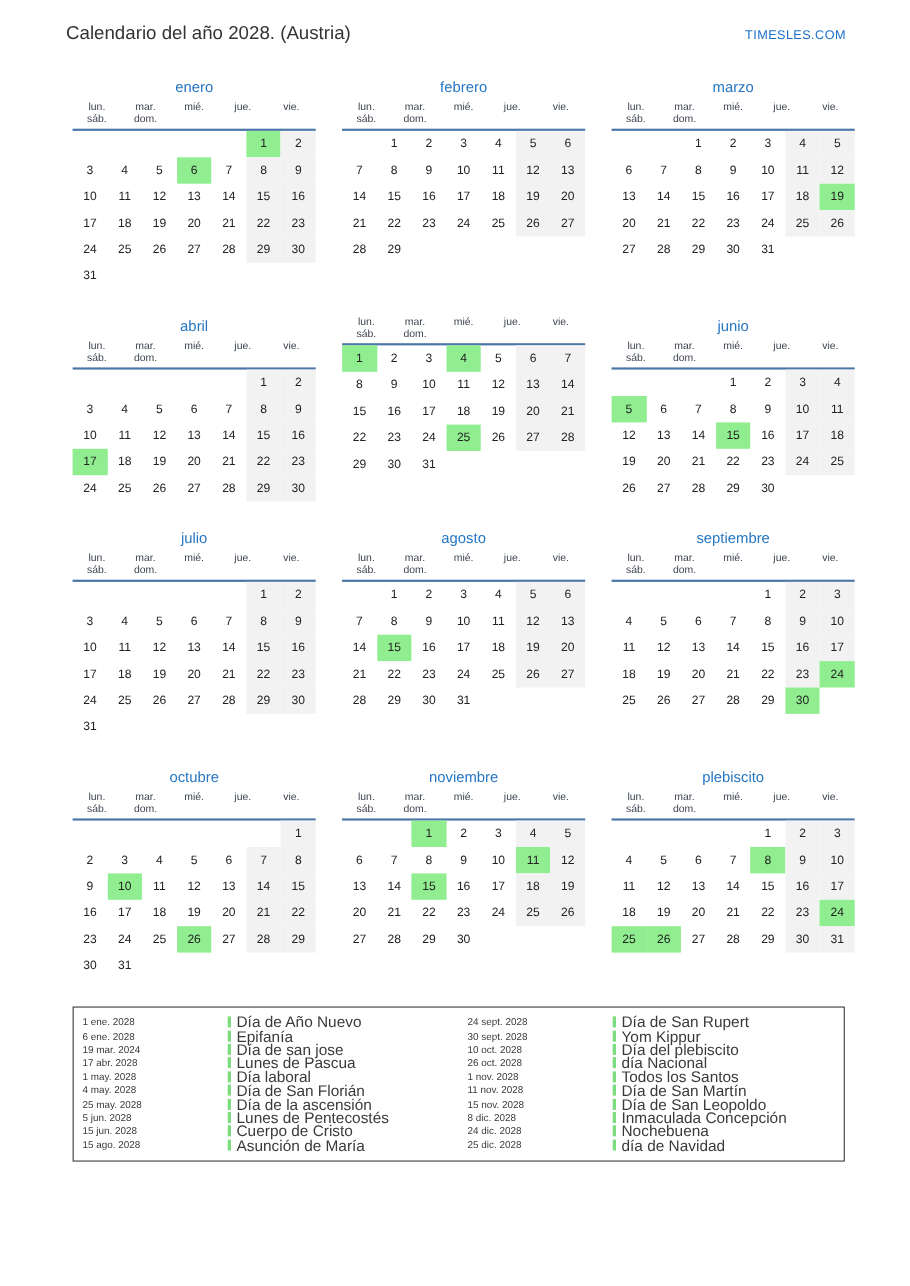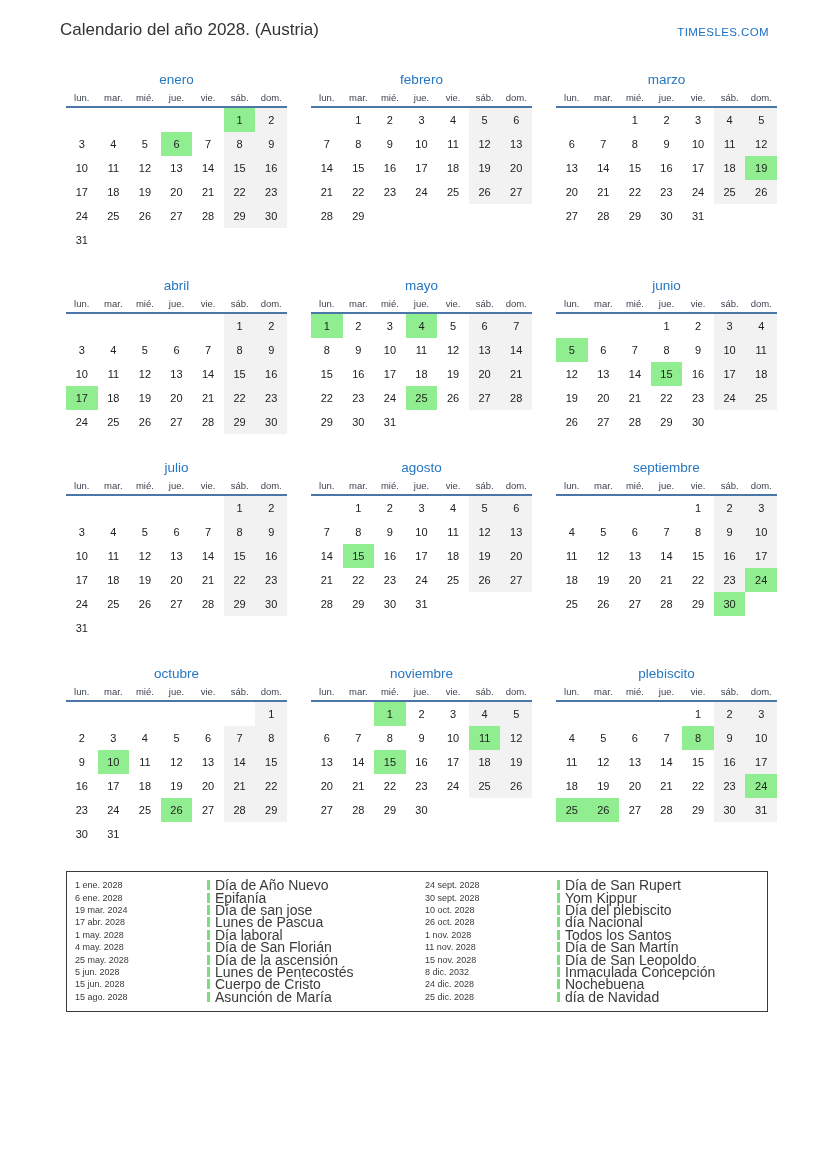--- a/index.html
+++ b/index.html
@@ -22,21 +22,21 @@
   .site-link{font-size:11.5px;color:var(--link-blue);margin-top:6px;letter-spacing:.4px;text-decoration:none;cursor:pointer;}
 
   .calendar-grid{
     margin:30px 0 0 66px;width:691px;
     display:grid;grid-template-columns:repeat(3,221px);column-gap:14px;row-gap:24px;
     align-items:start;
     gap:24px;
   }
   .month{width:221px;}
   .month-title{text-align:center;font-size:13.5px;color:var(--title-blue);height:22px;line-height:20px;}
-  .weekdays{display:grid;grid-template-columns:repeat(7,1fr);border-bottom:2px solid var(--rule-blue);padding-bottom:3px;}
+  .weekdays{display:grid;grid-template-columns:repeat(5,1fr);border-bottom:2px solid var(--rule-blue);padding-bottom:3px;}
   .weekday{text-align:center;font-size:9.5px;color:#3d4450;}
   .week{display:grid;grid-template-columns:repeat(7,1fr);}
   .day{height:24px;line-height:24px;text-align:center;font-size:11px;color:#222;}
   .day.weekend{background:var(--weekend);}
   .day.holiday{background:var(--holiday);}
 
   .legend{
     margin:25px 0 12px 66px;width:702px;
     border:1.5px solid #3a3a3a;background:#fff;
     padding:7px 0 8px 0;display:flex;
@@ -287,21 +287,20 @@
         <span class="day">24</span>
         <span class="day">25</span>
         <span class="day">26</span>
         <span class="day">27</span>
         <span class="day">28</span>
         <span class="day weekend">29</span>
         <span class="day weekend">30</span>
       </div>
     </div>
     <div class="month">
-      <div class="month-title">mayo</div>
       <div class="weekdays">
         <span class="weekday">lun.</span>
         <span class="weekday">mar.</span>
         <span class="weekday">mié.</span>
         <span class="weekday">jue.</span>
         <span class="weekday">vie.</span>
         <span class="weekday">sáb.</span>
         <span class="weekday">dom.</span>
       </div>
       <div class="week">
@@ -886,21 +885,21 @@
         </span>
       </div>
       <div class="legend-row">
         <span class="legend-date">15 nov. 2028</span>
         <span class="legend-name">
           <span class="tick"></span>
           <span class="legend-name-text">Día de San Leopoldo</span>
         </span>
       </div>
       <div class="legend-row">
-        <span class="legend-date">8 dic. 2032</span>
+        <span class="legend-date">8 dic. 2028</span>
         <span class="legend-name">
           <span class="tick"></span>
           <span class="legend-name-text">Inmaculada Concepción</span>
         </span>
       </div>
       <div class="legend-row">
         <span class="legend-date">24 dic. 2028</span>
         <span class="legend-name">
           <span class="tick"></span>
           <span class="legend-name-text">Nochebuena</span>

